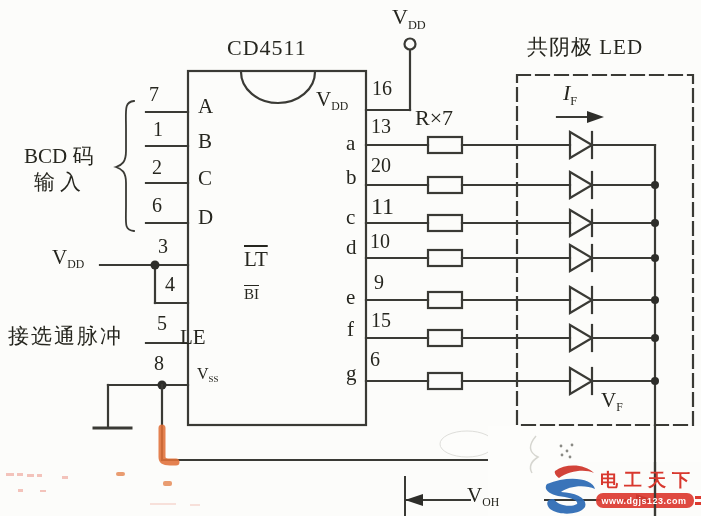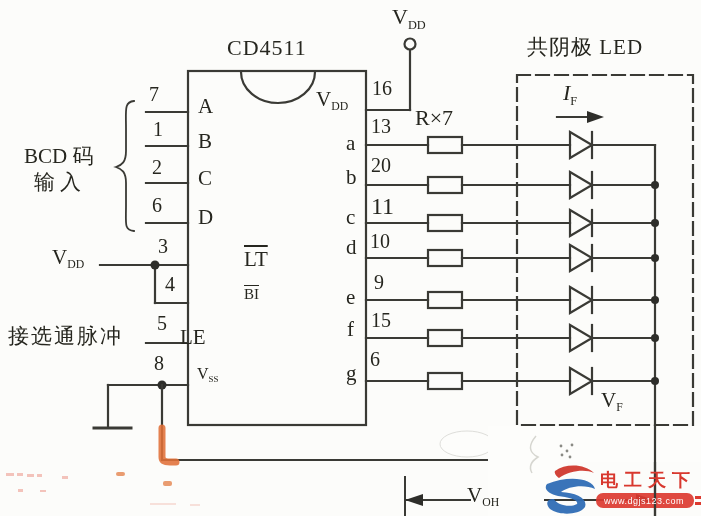--- a/index.html
+++ b/index.html
@@ -239,15 +239,15 @@
 
 <span class="lab" style="left:527px;top:37px;font-size:21px;letter-spacing:1px">共阴极 LED</span>
 
 <span class="lab" style="left:563px;top:82px;font-size:22px"><span class="it">I</span><span class="sub">F</span></span>
 
 <span class="lab" style="left:601px;top:390px;font-size:21px"><span>V</span><span class="sub">F</span></span>
 
 <span class="lab" style="left:467px;top:485px;font-size:21px"><span>V</span><span class="sub">OH</span></span>
 
 <span class="lab wm" style="left:600px;top:471px;font-size:18px;font-weight:bold;color:#d8382e;letter-spacing:6px">电工天下</span>
-<span class="lab wm" style="left:597px;top:497px;width:94px;text-align:center;font-size:9px;font-weight:normal;color:#ffffff;letter-spacing:0.5px">www.dgjs123.com</span>
+<span class="lab wm" style="left:597px;top:497px;width:94px;text-align:center;font-size:9px;font-weight:bold;color:#ffffff;letter-spacing:0.5px">www.dgjs123.com</span>
 
 </div>
 
 </body></html>

